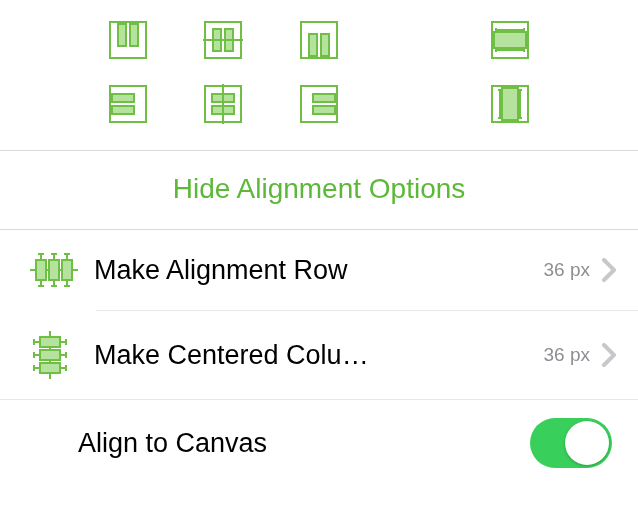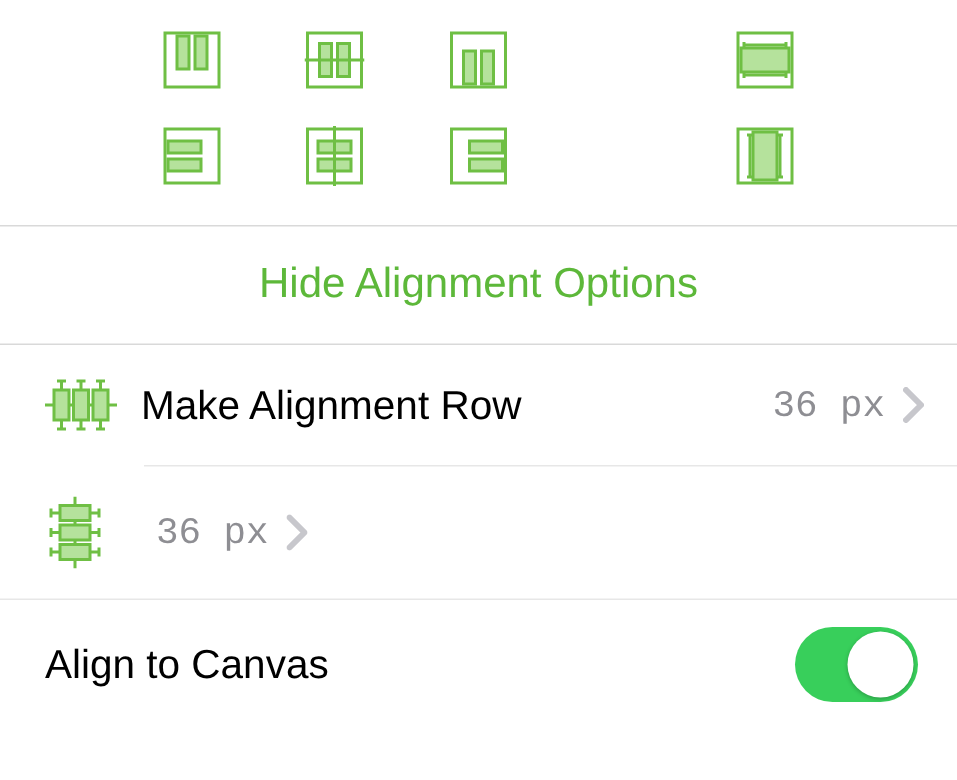--- a/index.html
+++ b/index.html
@@ -50,36 +50,35 @@
   .row-label {
     font-size: 27px;
     color: #000;
     flex: 1 1 auto;
     white-space: nowrap;
     overflow: hidden;
     text-overflow: ellipsis;
     padding-left: 8px;
   }
   .row-value {
-    font-size: 25px;
+    font-size: 19px;
     color: #8e8e93;
     padding: 0 12px 0 18px;
     white-space: nowrap;
-    font-family: Liberation Mono, monospace;
   }
   .chevron { line-height: 0; }
 
   
   .align-row {
     display: flex;
     align-items: center;
     padding: 18px 26px 24px 30px;
     border-top: 1px solid #e7e7e7;
   }
-  .align-label { font-size: 27px; flex: 1 1 auto; }
+  .align-label { font-size: 27px; flex: 1 1 auto; margin-left: 48px; }
 
   .switch {
     position: relative; width: 82px; height: 50px;
     border-radius: 25px; background: #38cf5b;
   }
   .switch .knob {
     position: absolute; right: 3px; top: 3px;
     width: 44px; height: 44px; border-radius: 50%;
     background: #fff;
     box-shadow: 0 1px 3px rgba(0,0,0,.25);
@@ -228,20 +227,21 @@
         <line x1="4" y1="21" x2="4" y2="27" stroke="#6fbf44" stroke-width="2"></line>
         <line x1="4" y1="34" x2="4" y2="40" stroke="#6fbf44" stroke-width="2"></line>
         <line x1="30" y1="11" x2="36" y2="11" stroke="#6fbf44" stroke-width="2"></line>
         <line x1="30" y1="24" x2="36" y2="24" stroke="#6fbf44" stroke-width="2"></line>
         <line x1="30" y1="37" x2="36" y2="37" stroke="#6fbf44" stroke-width="2"></line>
         <line x1="36" y1="8" x2="36" y2="14" stroke="#6fbf44" stroke-width="2"></line>
         <line x1="36" y1="21" x2="36" y2="27" stroke="#6fbf44" stroke-width="2"></line>
         <line x1="36" y1="34" x2="36" y2="40" stroke="#6fbf44" stroke-width="2"></line>
       </svg>
     </div>
+    <div class="row-label">Make Centered Colu…</div>
     <div class="row-value">36 px</div>
     <div class="chevron">
       <svg width="14" height="24" viewBox="0 0 14 24">
           <path d="M2 2 L12 12 L2 22" fill="none" stroke="#c7c7cc" stroke-width="4" stroke-linecap="round" stroke-linejoin="round"></path>
         </svg>
     </div>
   </div>
 
   <div class="align-row">
     <div class="align-label">Align to Canvas</div>

